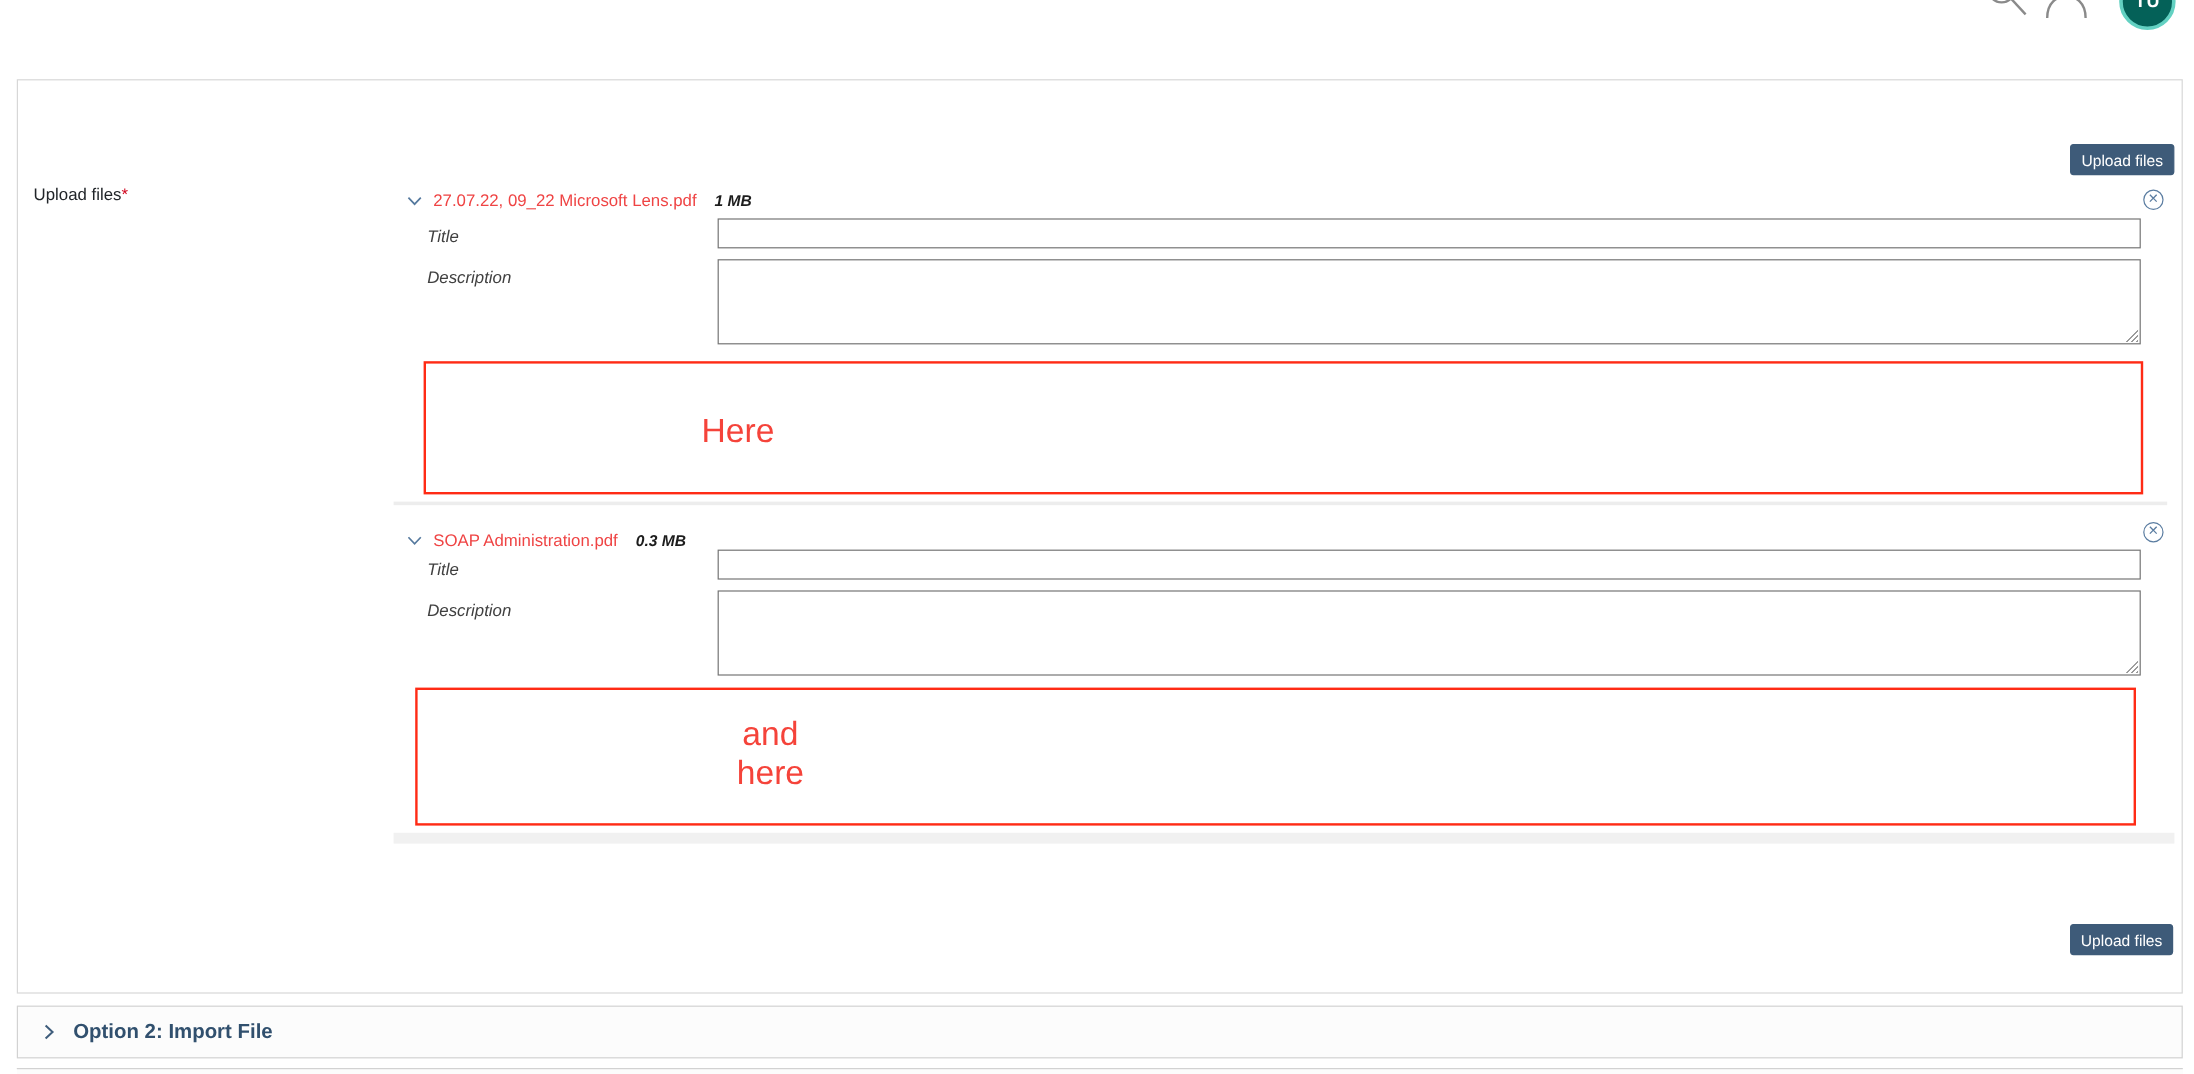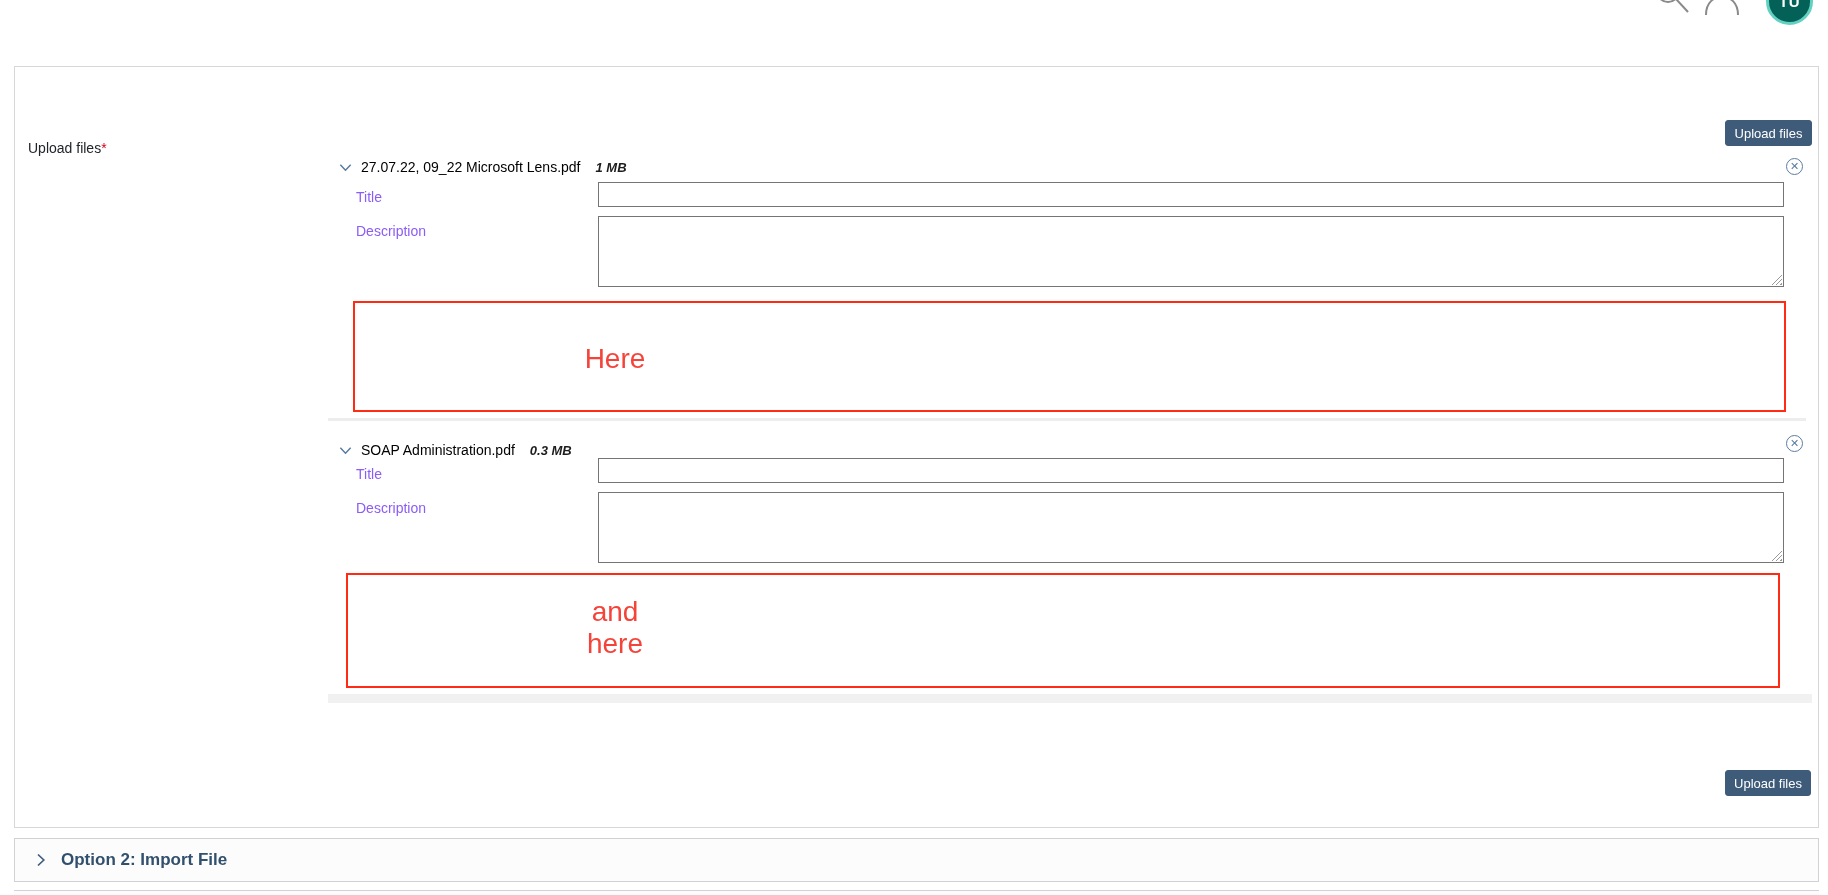--- a/index.html
+++ b/index.html
@@ -42,30 +42,30 @@
     font-size:13px; font-family:inherit; display:flex; align-items:center; justify-content:center;
     cursor:pointer;
   }
   .btn-top { left:1725px; top:120px; width:87px; height:26px; }
   .btn-bottom { left:1725px; top:770px; width:86px; height:26px; }
 
   .field-label { font-size:14px; color:#212529; }
   .req { color:#d0021b; }
 
   .file-row { display:flex; align-items:center; gap:8px; height:20px; }
-  .file-name { font-size:14px; color:#000000; white-space:nowrap; }
+  .file-name { font-size:14px; color:#ef4444; white-space:nowrap; }
   .file-size { font-size:13px; font-weight:700; font-style:italic; color:#1d1d1d; margin-left:7px; }
 
   .remove-btn {
     width:17px; height:17px; border:1px solid #5b7da1; border-radius:50%;
     color:#5b7da1; font-size:11px; line-height:15px; text-align:center; cursor:pointer;
     background:#fff;
   }
 
-  .sub-label { font-size:14px; color:#8b5cf6; }
+  .sub-label { font-size:14px; color:#404040;font-style:italic; }
   .txt-input {
     border:1px solid #757575; background:#fff; width:1186px; height:25px;
     font-family:inherit; font-size:14px; padding:0 6px; border-radius:0;
   }
   .txt-area {
     border:1px solid #757575; background:#fff; width:1186px; height:71px;
     font-family:inherit; font-size:14px; padding:4px 6px; resize:none; border-radius:0;
   }
   .resize-handle {
     width:11px; height:11px; cursor:nwse-resize;
@@ -109,21 +109,21 @@
   <div class="abs avatar">
     <span>TU</span>
   </div>
 
 
   <div class="abs card1"></div>
 
 
   <button class="abs btn btn-top">Upload files</button>
 
-  <div class="abs field-label" style="left:28px; top:140px;">
+  <div class="abs field-label" style="left:28px; top:154px;">
     <span>Upload files</span><span class="req">*</span>
   </div>
 
   <div class="abs file-row" style="left:338px; top:157px;">
     <span class="chev-file">
       <svg width="15" height="15" viewBox="0 0 16 16">
           <path d="M2.5 5 L8 10.8 L13.5 5" fill="none" stroke="currentColor" stroke-width="1.5"></path>
         </svg>
     </span>
     <span class="file-name">27.07.22, 09_22 Microsoft Lens.pdf</span>
@@ -155,21 +155,21 @@
   <div class="abs remove-btn" style="left:1786px; top:435px;">✕</div>
 
   <div class="abs sub-label" style="left:356px; top:466px;">Title</div>
   <input class="abs txt-input" style="left: 598px; top: 458px;" type="text" value="">
 
   <div class="abs sub-label" style="left:356px; top:500px;">Description</div>
   <textarea class="abs txt-area" style="left: 598px; top: 492px;"></textarea>
   <div class="abs resize-handle" style="left:1771px; top:550px;"></div>
 
   <div class="abs red-box" style="left:346px; top:573px; width:1434px; height:115px;"></div>
-  <div class="abs red-text" style="left:555px; top:596px; width:120px;">
+  <div class="abs red-text" style="left:582px; top:596px; width:120px;">
     <div>and</div>
     <div>here</div>
   </div>
 
   <div class="abs gray-band" style="left:328px; top:694px; width:1484px; height:9px;"></div>
 
 
   <button class="abs btn btn-bottom">Upload files</button>
 
   <div class="abs card2">

